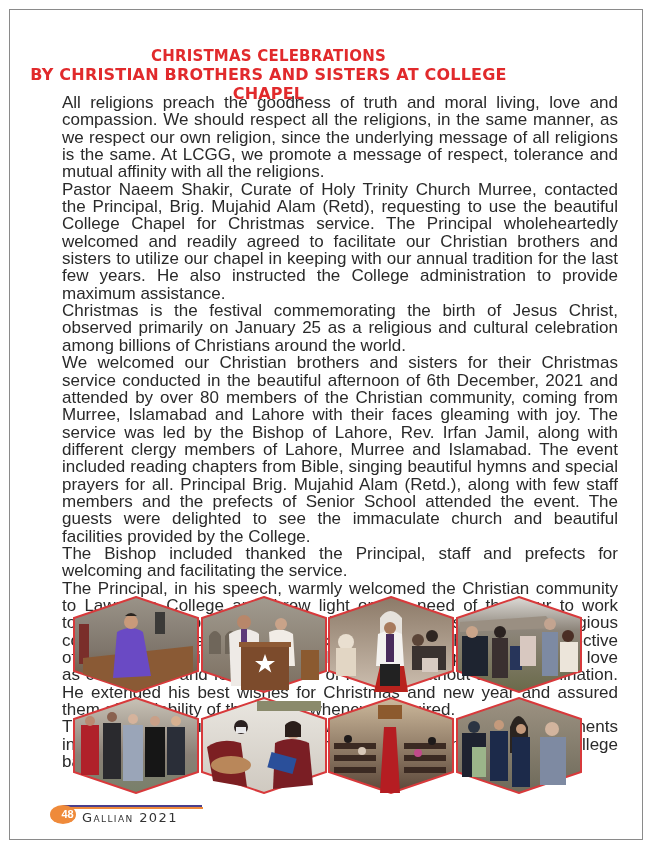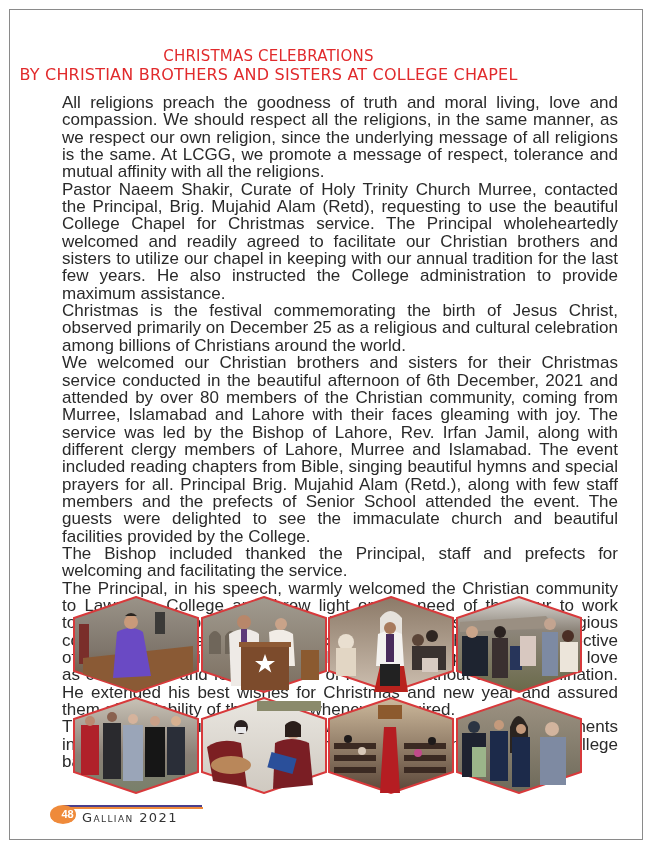--- a/index.html
+++ b/index.html
@@ -1,18 +1,18 @@
 <!DOCTYPE html>
 <html><head>
 <meta charset="utf-8">
 <style>
   html, body { margin: 0; padding: 0; background: #ffffff; }
   body { width: 655px; height: 843px; position: relative; overflow: hidden; font-family: "Liberation Sans", sans-serif; }
   .page-frame { position: absolute; left: 9px; top: 9px; width: 634px; height: 831px; border: 1px solid #8a8a8a; box-sizing: border-box; }
-  .title { position: absolute; left: 0; width: 537px; text-align: center; color: #e12a2c; font-family: "DejaVu Sans", sans-serif; font-weight: normal; text-transform: uppercase; letter-spacing: 0.2px; }
+  .title { position: absolute; left: 0; width: 537px; text-align: center; color: #e12a2c; font-family: "DejaVu Sans", sans-serif; font-weight: bold; text-transform: uppercase; letter-spacing: 0.2px; }
   .title.l1 { top: 47px; font-size: 15px; }
   .title.l2 { top: 65px; font-size: 16px; }
   .body-text { position: absolute; left: 62px; top: 94px; width: 556px; color: #2a2a2a; font-size: 17px; line-height: 17.35px; }
   .body-text p { margin: 0; text-align: justify; }
   .hex-grid { position: absolute; left: 0; top: 0; width: 655px; height: 843px; }
   .hex { position: absolute; width: 126px; height: 97px; }
   .hex svg { width: 100%; height: 100%; display: block; }
   .footer-badge { position: absolute; left: 50px; top: 805px; width: 17px; height: 19px; border-radius: 50%; background: #ef8a3a; color: #ffffff; font-size: 11px; font-weight: bold; text-align: center; line-height: 19px; font-family: "Liberation Sans Narrow", "Liberation Sans", sans-serif; padding-left: 9px; }
   .footer-line-top { position: absolute; left: 63px; top: 805px; width: 139px; height: 2px; background: #4a3f8c; }
   .footer-line-bot { position: absolute; left: 63px; top: 807px; width: 140px; height: 2px; background: #ef8a3a; }
@@ -22,21 +22,21 @@
 <body>
 
 <div class="page-frame"></div>
 
 <div class="title l1">Christmas Celebrations</div>
 <div class="title l2">by Christian Brothers and Sisters at College Chapel</div>
 
 <div class="body-text">
   <p>All religions preach the goodness of truth and moral living, love and compassion. We should respect all the religions, in the same manner, as we respect our own religion, since the underlying message of all religions is the same. At LCGG, we promote a message of respect, tolerance and mutual affinity with all the religions.</p>
   <p>Pastor Naeem Shakir, Curate of Holy Trinity Church Murree, contacted the Principal, Brig. Mujahid Alam (Retd), requesting to use the beautiful College Chapel for Christmas service. The Principal wholeheartedly welcomed and readily agreed to facilitate our Christian brothers and sisters to utilize our chapel in keeping with our annual tradition for the last few years. He also instructed the College administration to provide maximum assistance.</p>
-  <p>Christmas is the festival commemorating the birth of Jesus Christ, observed primarily on December 25 as a religious and cultural celebration among billions of Christians around the world.</p>
+  <p>Christmas is the festival commemorating the birth of Jesus Christ, observed primarily on January 25 as a religious and cultural celebration among billions of Christians around the world.</p>
   <p>We welcomed our Christian brothers and sisters for their Christmas service conducted in the beautiful afternoon of 6th December, 2021 and attended by over 80 members of the Christian community, coming from Murree, Islamabad and Lahore with their faces gleaming with joy. The service was led by the Bishop of Lahore, Rev. Irfan Jamil, along with different clergy members of Lahore, Murree and Islamabad. The event included reading chapters from Bible, singing beautiful hymns and special prayers for all. Principal Brig. Mujahid Alam (Retd.), along with few staff members and the prefects of Senior School attended the event. The guests were delighted to see the immaculate church and beautiful facilities provided by the College.</p>
   <p>The Bishop included thanked the Principal, staff and prefects for welcoming and facilitating the service.</p>
   <p>The Principal, in his speech, warmly welcomed the Christian community to Lawrence College and threw light on the need of the hour to work together for brotherhood and harmony across different religious communities. He emphasized the common bond of humanity, irrespective of religious affiliations. He assured them of full respect, dignity and love as compatriots and fellow citizens of Pakistan without any discrimination. He extended his best wishes for Christmas and new year and assured them of availability of the church whenever required.</p>
   <p>The whole community was served with scrumptious tea and refreshments including special pastries and Christmas cakes made in the College bakery.</p>
 </div>
 
 <div class="hex-grid">
   <div class="hex" style="left:73px;top:596px;" title="Priest in purple vestment standing in chapel" aria-label="Priest in purple vestment standing in chapel">
     <svg viewBox="0 0 126 97" preserveAspectRatio="none">
       <defs>

